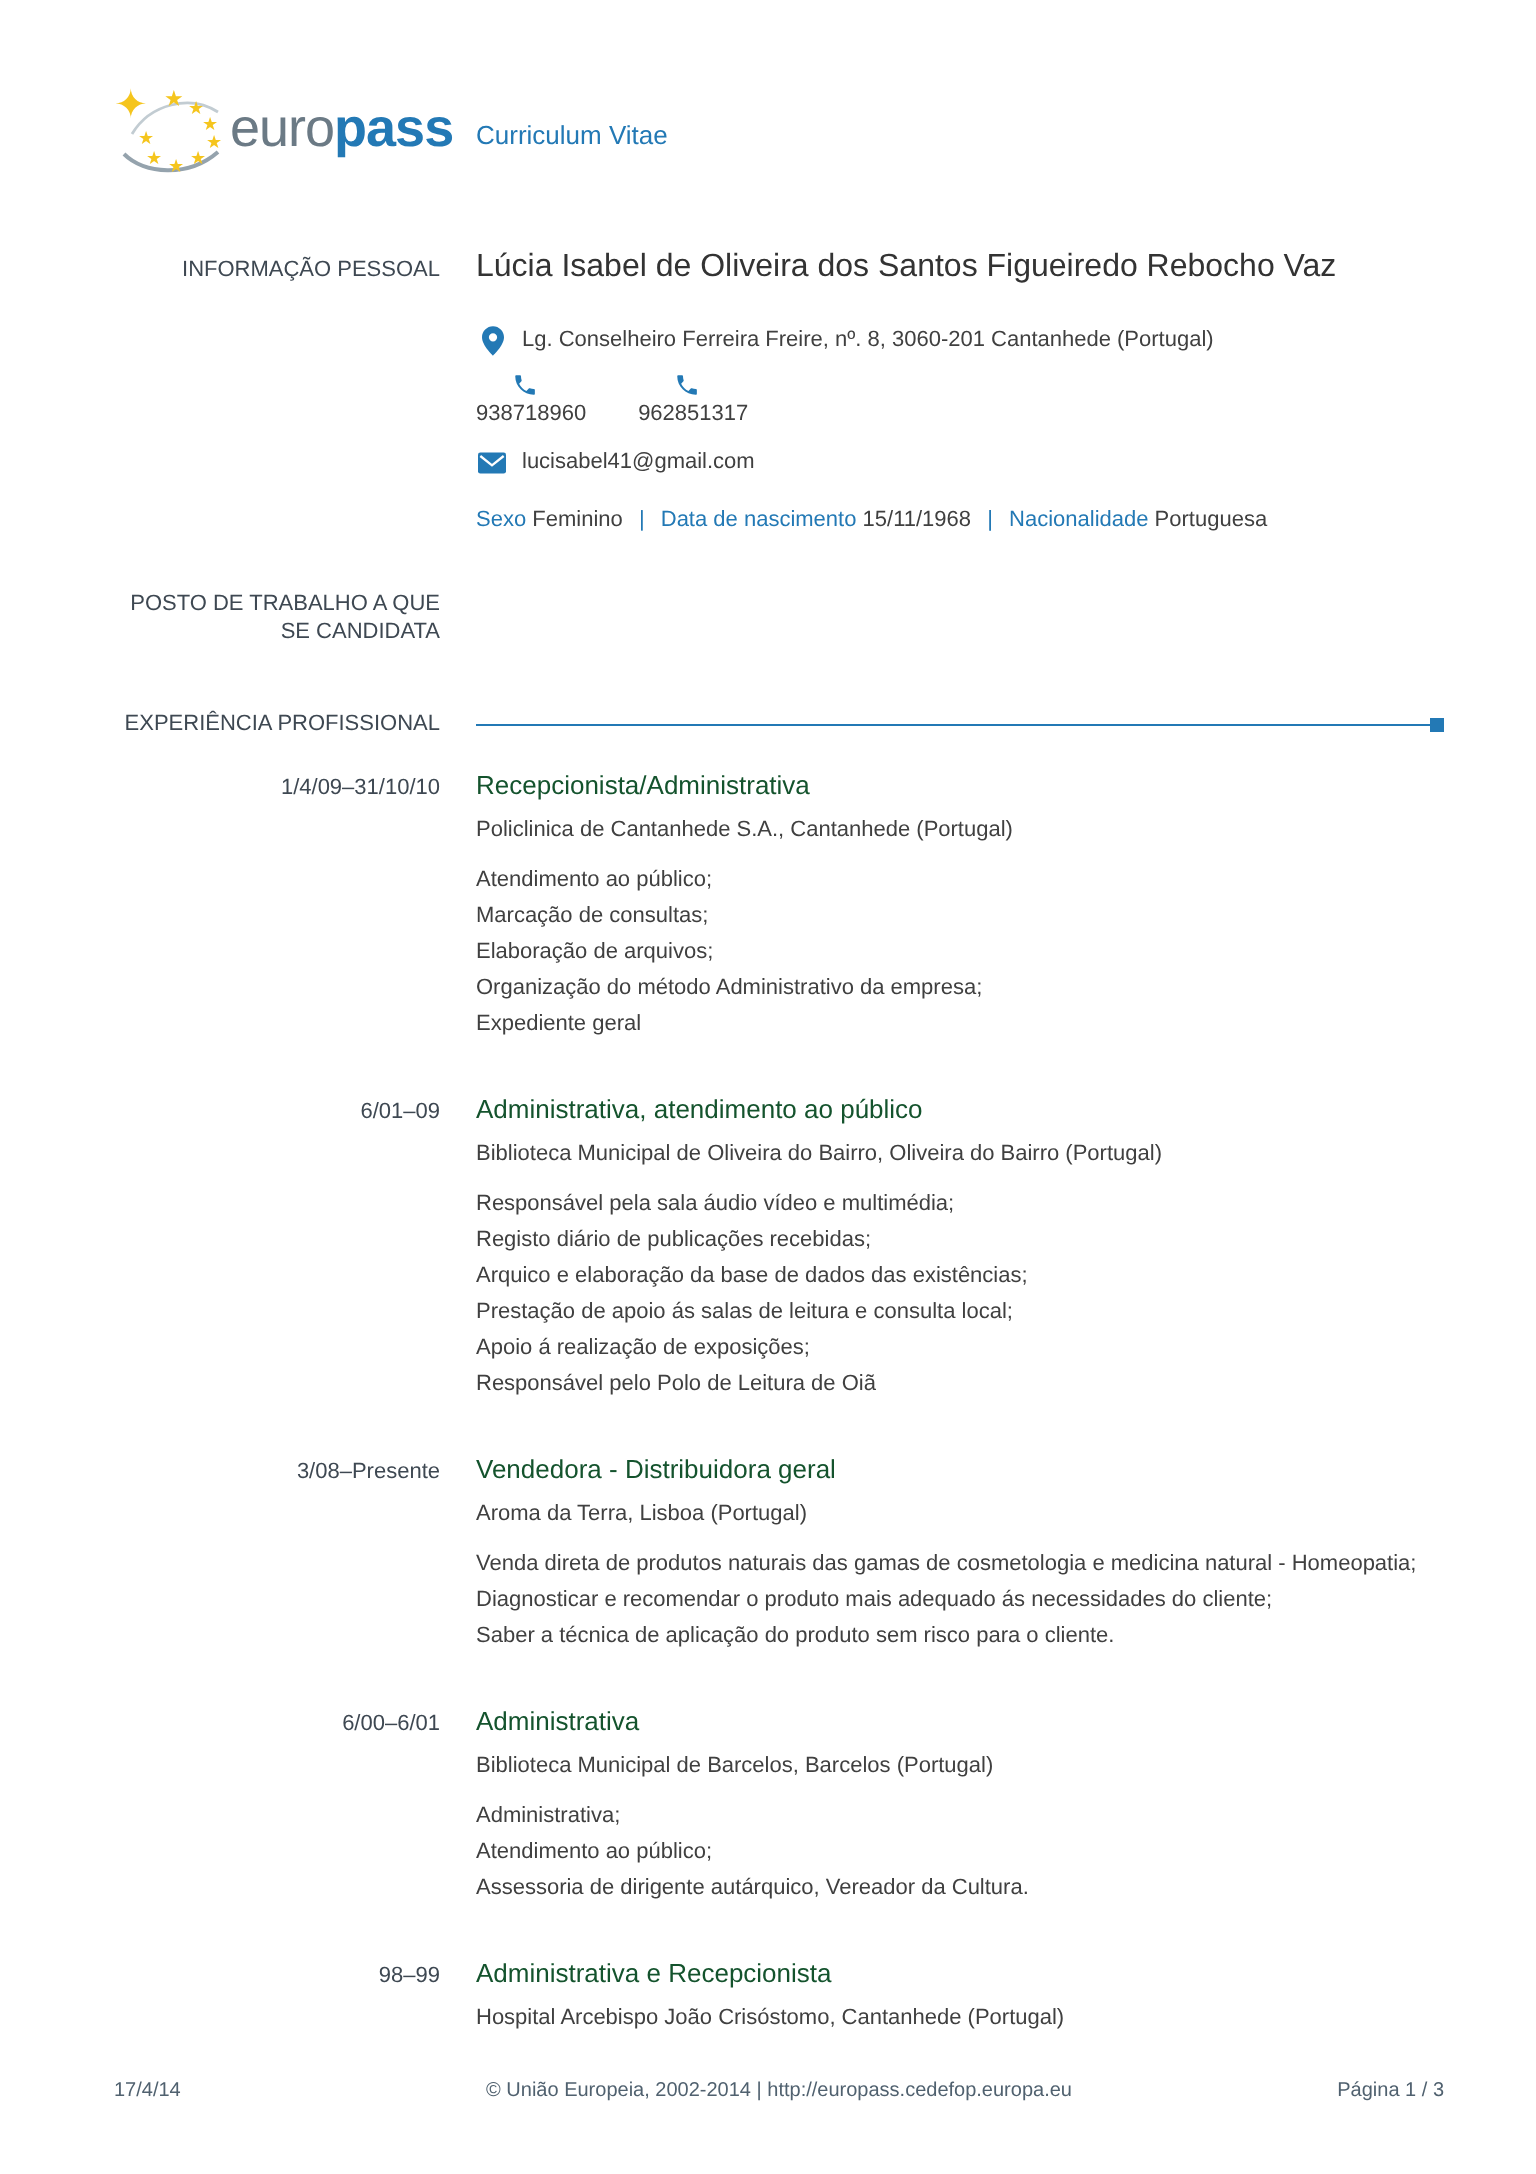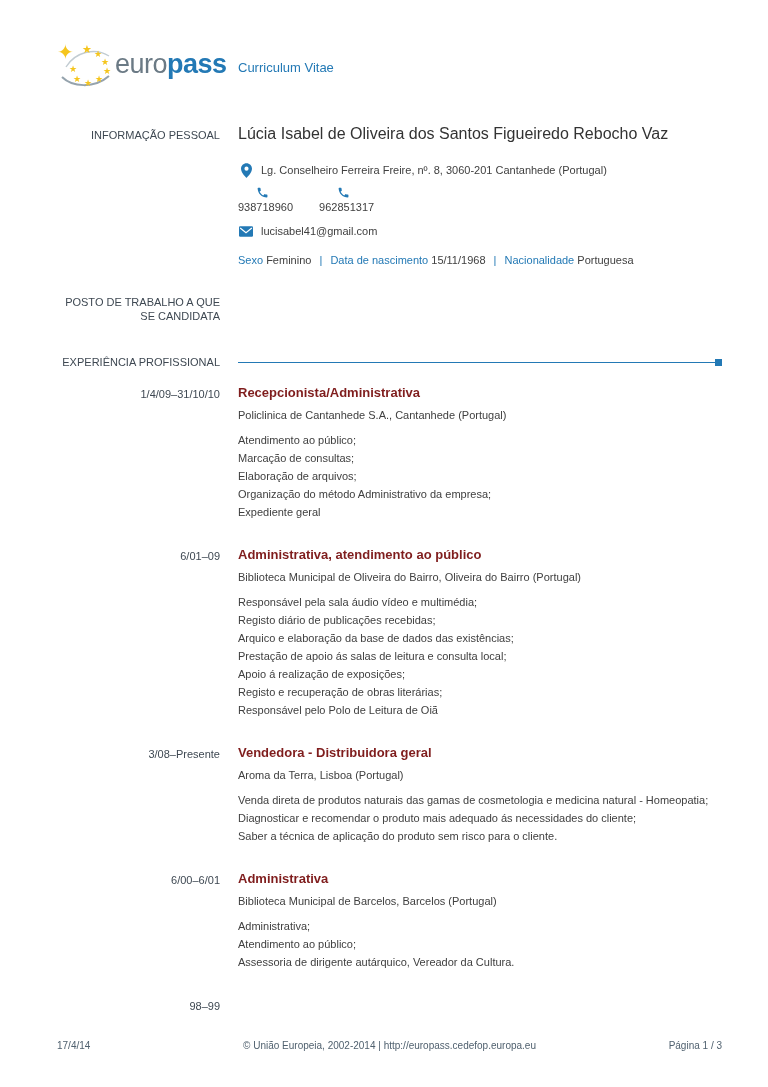--- a/index.html
+++ b/index.html
@@ -47,21 +47,21 @@
   .exp-header-row { margin-top:26px; align-items:center; }
   .section-rule { position:relative; border-top:1px solid #2379b5; height:0; }
   .section-rule .rule-square {
     position:absolute; right:0; top:-4px; width:7px; height:7px; background:#2379b5;
   }
 
   
   .entry { margin-top:26px; }
   .exp-entries .entry:first-child { margin-top:16px; }
   .date-cell { padding-top:2px; white-space:nowrap; }
-  .job-title { color:#7f1d1d; font-size:13px; font-weight:700; line-height:16px; }
+  .job-title { color:#14532d; font-size:13px; font-weight:400; line-height:16px; }
   .employer { font-size:11px; line-height:15px; margin-top:7px; }
   .duties { margin-top:8px; }
   .duty { font-size:11px; line-height:18px; }
 
   
   .footer {
     position:absolute; left:57px; right:46px; bottom:36px;
     display:flex; justify-content:space-between; align-items:baseline;
     font-size:10px; color:#50616f;
   }
@@ -183,21 +183,20 @@
       <div class="col-label date-cell">6/01–09</div>
       <div class="col-main">
         <h2 class="job-title">Administrativa, atendimento ao público</h2>
         <p class="employer">Biblioteca Municipal de Oliveira do Bairro, Oliveira do Bairro (Portugal)</p>
         <div class="duties">
             <p class="duty">Responsável pela sala áudio vídeo e multimédia;</p>
             <p class="duty">Registo diário de publicações recebidas;</p>
             <p class="duty">Arquico e elaboração da base de dados das existências;</p>
             <p class="duty">Prestação de apoio ás salas de leitura e consulta local;</p>
             <p class="duty">Apoio á realização de exposições;</p>
-            <p class="duty">Registo e recuperação de obras literárias;</p>
             <p class="duty">Responsável pelo Polo de Leitura de Oiã</p>
           </div>
       </div>
     </div>
 
     <div class="row entry">
       <div class="col-label date-cell">3/08–Presente</div>
       <div class="col-main">
         <h2 class="job-title">Vendedora - Distribuidora geral</h2>
         <p class="employer">Aroma da Terra, Lisboa (Portugal)</p>
@@ -217,20 +216,25 @@
         <div class="duties">
             <p class="duty">Administrativa;</p>
             <p class="duty">Atendimento ao público;</p>
             <p class="duty">Assessoria de dirigente autárquico, Vereador da Cultura.</p>
           </div>
       </div>
     </div>
 
     <div class="row entry">
       <div class="col-label date-cell">98–99</div>
+      <div class="col-main">
+        <h2 class="job-title">Administrativa e Recepcionista</h2>
+        <p class="employer">Hospital Arcebispo João Crisóstomo, Cantanhede (Portugal)</p>
+
+      </div>
     </div>
 
   </div>
 
   <div class="footer">
     <span>17/4/14</span>
     <span class="footer-center">© União Europeia, 2002-2014 | http://europass.cedefop.europa.eu</span>
     <span>Página 1 / 3</span>
   </div>
 

